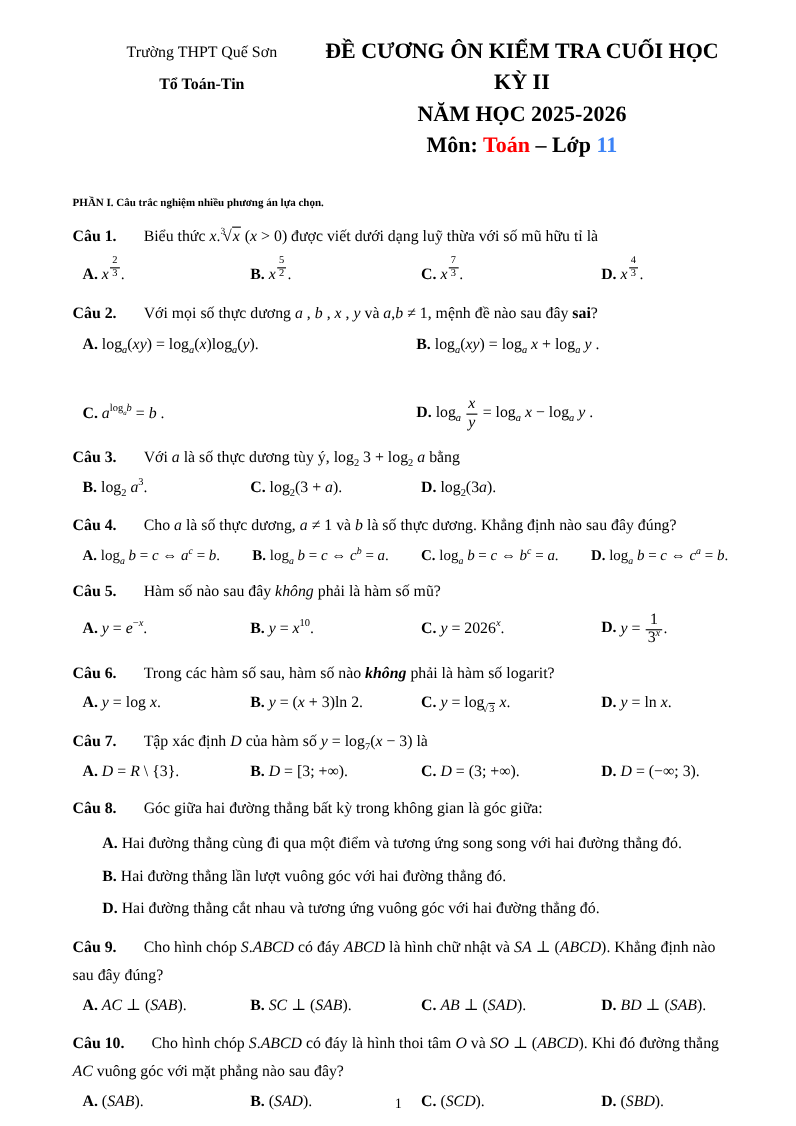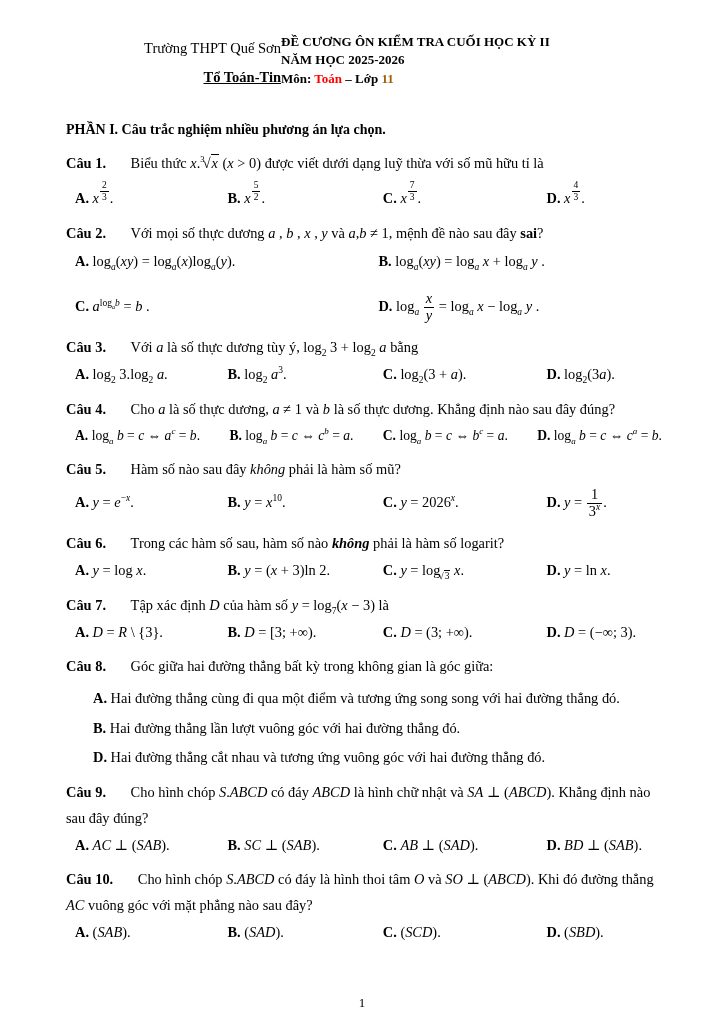--- a/index.html
+++ b/index.html
@@ -3,32 +3,32 @@
 <meta charset="utf-8">
 <style>
   html,body{margin:0;padding:0}
   body{
     width:724px;height:1024px;background:#ffffff;color:#000;
     font-family:"Liberation Serif","DejaVu Serif",serif;
     position:relative;overflow:hidden;
   }
   
   .doc-header{display:flex;align-items:flex-start;padding:33px 56px 0 86px}
-  .hdr-left{width:195px;text-align:right;font-size:14.5px;line-height:1.5;padding-top:5px}
-  .dept{font-weight:bold;text-decoration:underline;margin-top:7px}
-  .hdr-right{flex:1;text-align:left;font-weight:bold;font-size:13px;line-height:1.42}
+  .hdr-left{width:195px;text-align:center;font-size:14.5px;line-height:1.5;padding-top:5px}
+  .dept{font-weight:bold;margin-top:7px}
+  .hdr-right{flex:1;text-align:center;font-weight:bold;font-size:20px;line-height:1.42}
   
   main{padding:14px 62px 0 66px;font-size:14.4px;line-height:1.5}
-  .section-heading{font-size:14px;font-weight:bold;margin:16px 0 2px}
+  .section-heading{font-size:10px;font-weight:bold;margin:16px 0 2px}
   .q-line{margin:11px 0 3px;line-height:1.8}
   .q-label{margin-right:21px}
   .opts{padding-left:9px;margin:0}
   .opt-key{font-weight:bold}
   .cols4{display:grid;grid-template-columns:1.04fr 1.06fr 1.12fr .82fr;align-items:center;column-gap:6px}
-  .cols2{display:grid;grid-template-columns:1.07fr 1fr;align-items:center;row-gap:18px;margin-top:4px}
+  .cols2{display:grid;grid-template-columns:1.07fr 1fr;align-items:center;row-gap:35px;margin-top:4px}
   .rows .opt{display:block;margin:8px 18px}
   .spread{display:flex;justify-content:space-between;gap:18px;white-space:nowrap;font-size:13.6px}
   
   sup,sub{font-size:.66em;line-height:0}
   .frac{display:inline-block;text-align:center;vertical-align:-.6em;line-height:1.08;margin:1px}
   .frac .num{display:block;border-bottom:1px solid #000;padding:0 2px}
   .frac .den{display:block;padding:0 2px}
   sup .frac{font-size:1em;vertical-align:-.25em}
   .root{white-space:nowrap}
   .root .ridx{font-size:.6em;vertical-align:.65em;margin-right:-2px}
@@ -40,21 +40,21 @@
 <body>
 
 <header class="doc-header">
   <div class="hdr-left">
     <div>Trường THPT Quế Sơn</div>
     <div class="dept">Tổ Toán-Tin</div>
   </div>
   <div class="hdr-right">
     <div>ĐỀ CƯƠNG ÔN KIỂM TRA CUỐI HỌC KỲ II</div>
     <div>NĂM HỌC 2025-2026</div>
-    <div><span>Môn: </span><span style="color: rgb(255, 0, 0);">Toán</span><span> – Lớp </span><span style="color: #a16207;">11</span></div>
+    <div><span>Môn: </span><span style="color: rgb(255, 0, 0);">Toán</span><span> – Lớp </span><span style="color: #3b82f6;">11</span></div>
   </div>
 </header>
 
 <main>
   <div class="section-heading">PHẦN I. Câu trắc nghiệm nhiều phương án lựa chọn.</div>
   <div id="questions">
   <section class="question">
     <p class="q-line"><b class="q-label">Câu 1. </b><span class="q-text">Biểu thức <i>x</i>.<span class="root"><sup class="ridx">3</sup><span class="rsign">√</span><span class="rbar"><i>x</i></span></span> (<i>x</i> &gt; 0) được viết dưới dạng luỹ thừa với số mũ hữu tỉ là</span></p>
     <div class="opts cols4">
   <span class="opt"><b class="opt-key">A.</b> <span class="opt-text"><i>x</i><sup><span class="frac"><span class="num">2</span><span class="den">3</span></span></sup>.</span></span>
@@ -76,21 +76,20 @@
 
   <span class="opt"><b class="opt-key">C.</b> <span class="opt-text"><i>a</i><sup>log<sub><i>a</i></sub><i>b</i></sup> = <i>b</i> .</span></span>
 
   <span class="opt"><b class="opt-key">D.</b> <span class="opt-text">log<sub><i>a</i></sub> <span class="frac"><span class="num"><i>x</i></span><span class="den"><i>y</i></span></span> = log<sub><i>a</i></sub> <i>x</i> − log<sub><i>a</i></sub> <i>y</i> .</span></span>
 </div>
   </section>
 
   <section class="question">
     <p class="q-line"><b class="q-label">Câu 3. </b><span class="q-text">Với <i>a</i> là số thực dương tùy ý, log<sub>2</sub> 3 + log<sub>2</sub> <i>a</i> bằng</span></p>
     <div class="opts cols4">
-  <span class="opt"><b class="opt-key">A.</b> <span class="opt-text">log<sub>2</sub> 3.log<sub>2</sub> <i>a</i>.</span></span>
 
   <span class="opt"><b class="opt-key">B.</b> <span class="opt-text">log<sub>2</sub> <i>a</i><sup>3</sup>.</span></span>
 
   <span class="opt"><b class="opt-key">C.</b> <span class="opt-text">log<sub>2</sub>(3 + <i>a</i>).</span></span>
 
   <span class="opt"><b class="opt-key">D.</b> <span class="opt-text">log<sub>2</sub>(3<i>a</i>).</span></span>
 </div>
   </section>
 
   <section class="question">

